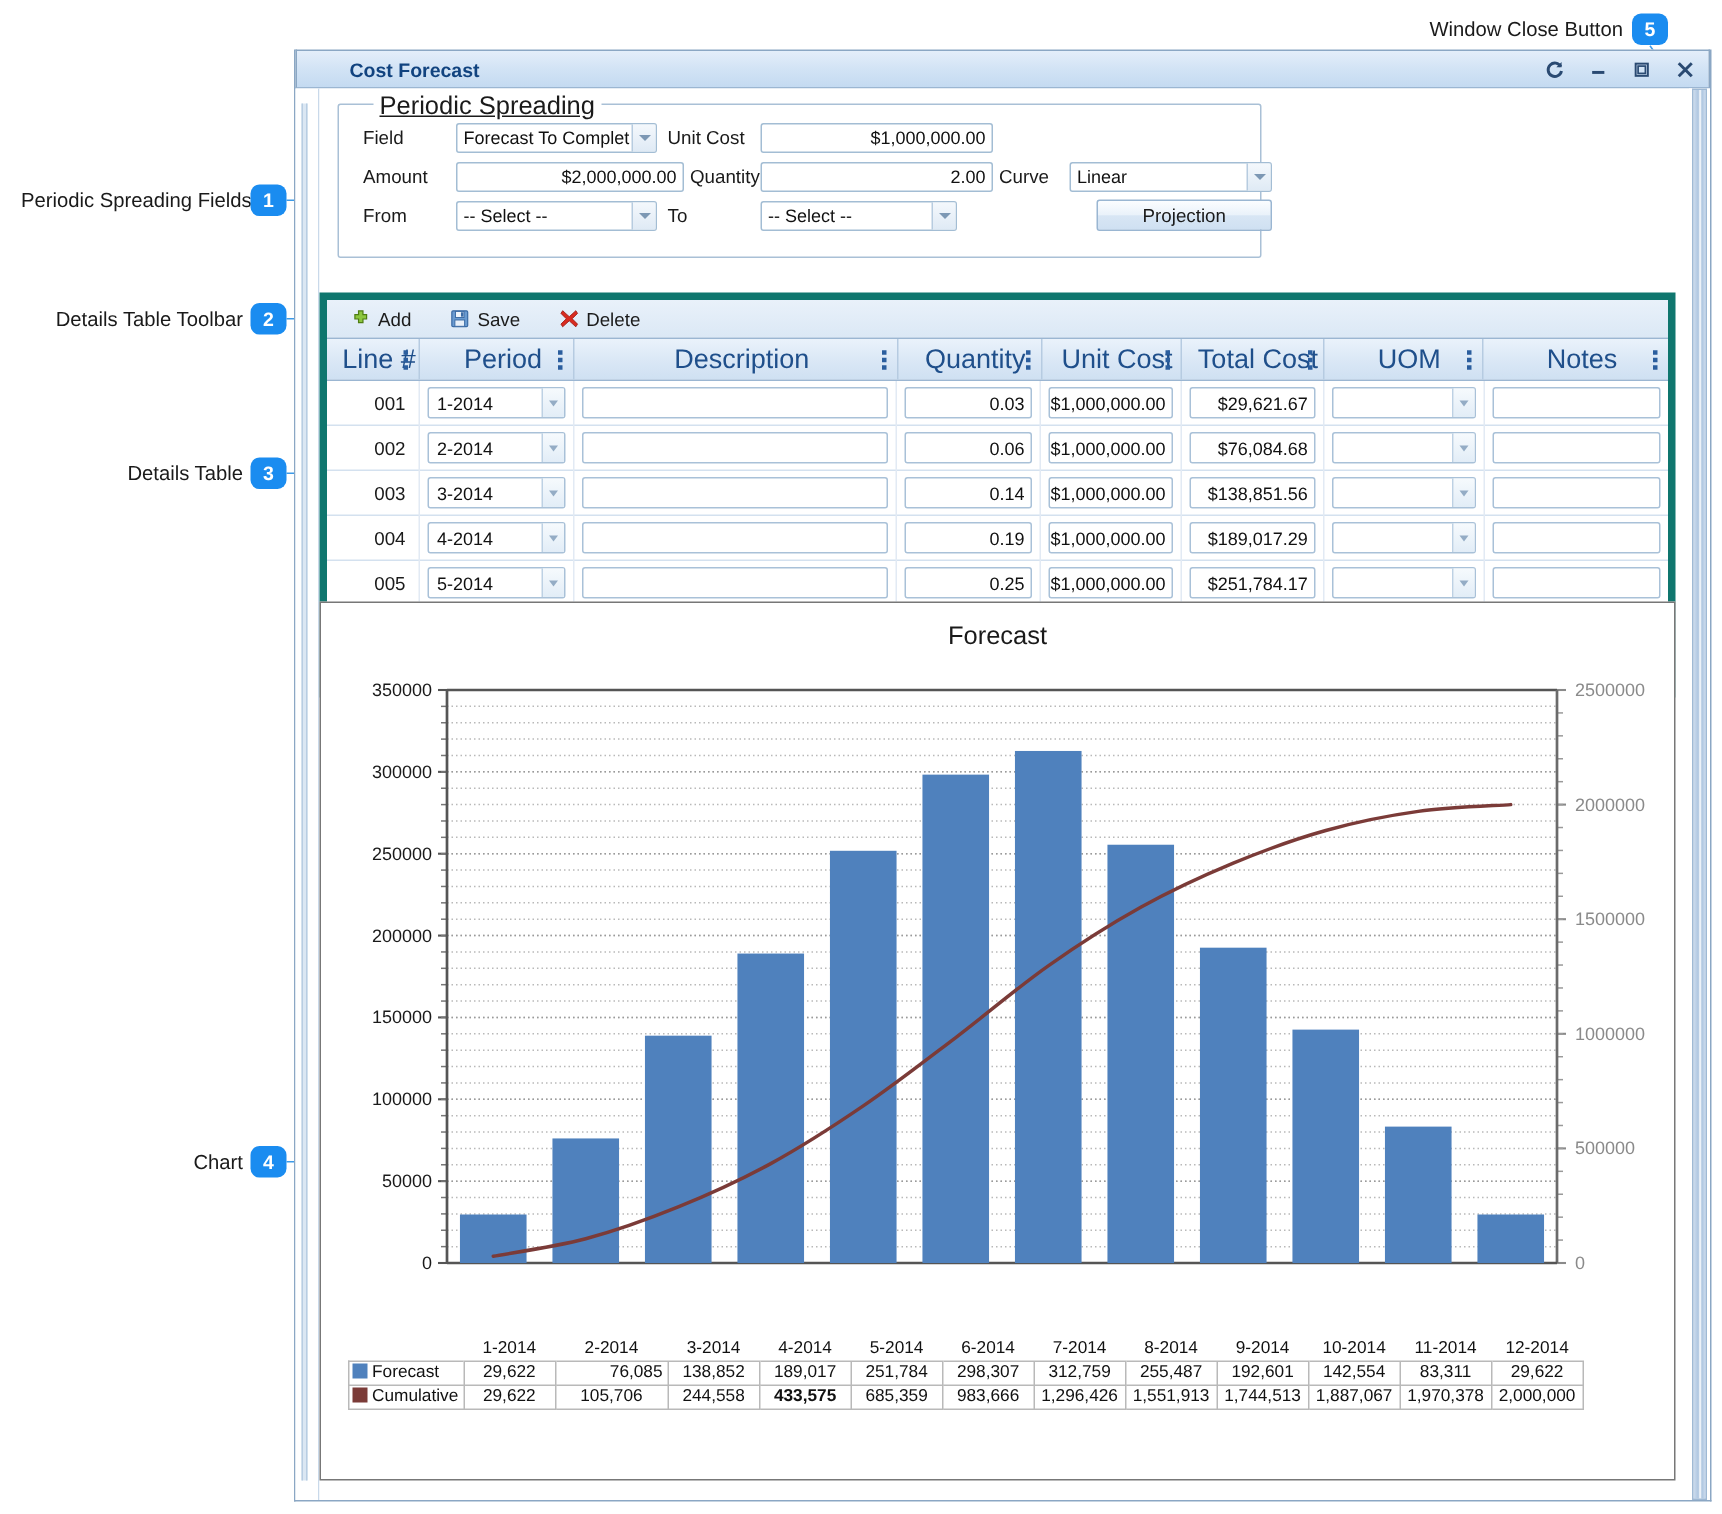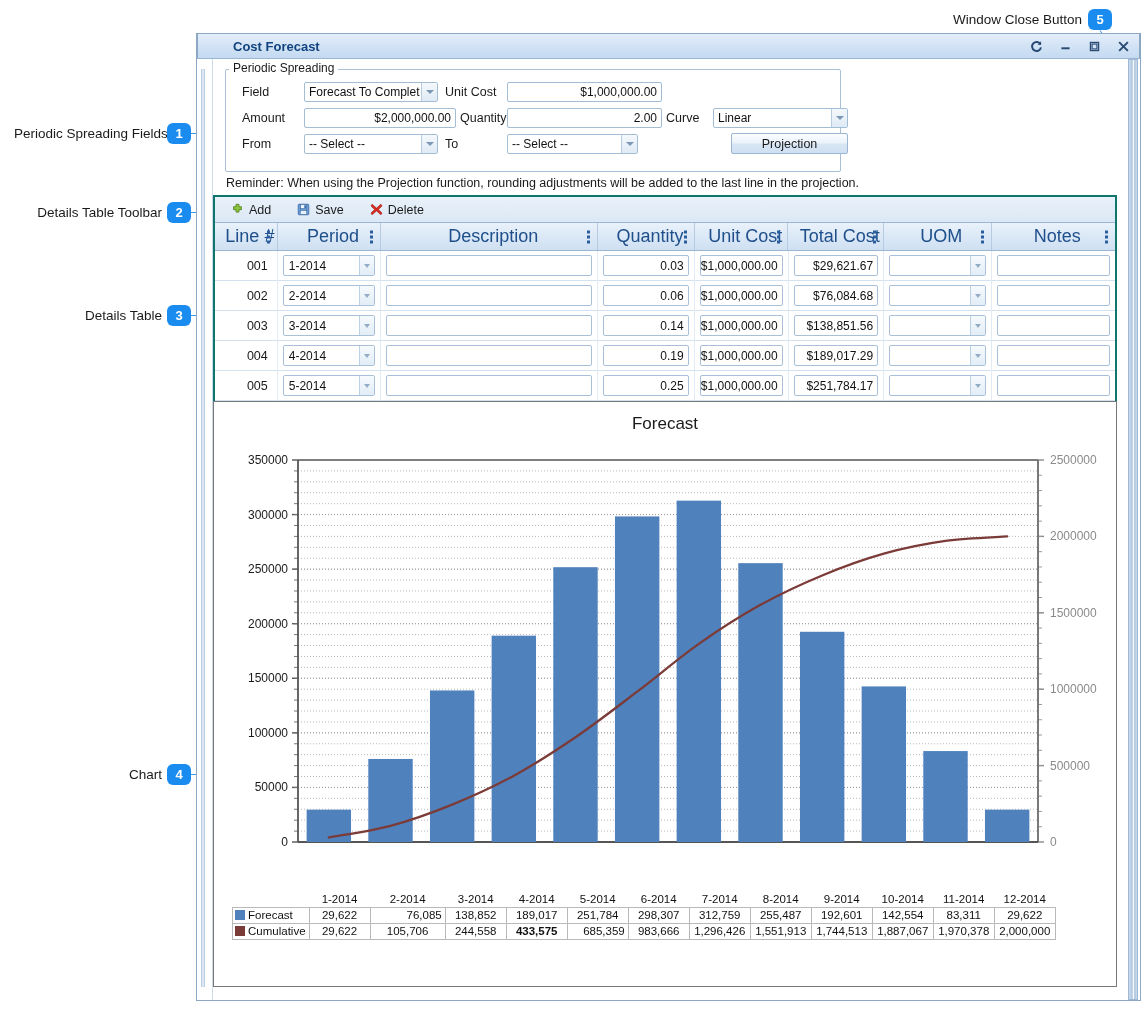--- a/index.html
+++ b/index.html
@@ -117,25 +117,26 @@
   
   .fieldset {
     position: absolute;
     left: 12px; top: 10px;
     width: 616px; height: 103px;
     border: 1px solid #a9c0d6;
     border-radius: 2px;
   }
   .fieldset-legend {
     position: absolute;
-    left: 3px; top: -9px;
+    left: 23px; top: -9px;
     background: #ffffff;
     padding: 0 4px;
-    font-size: 12px;
+    font-size: 17px;
     color: #1a1a1a;
+    text-decoration: underline;
   }
   .fld-label {
     position: absolute;
     font-size: 12.5px;
     color: #1a1a1a;
   }
   .inp {
     position: absolute;
     height: 20px;
     background: #ffffff;
@@ -191,21 +192,21 @@
     left: 13px; top: 117px;
     font-size: 12.5px;
     color: #1a1a1a;
   }
 
   
   #gridwrap {
     position: absolute;
     left: 0px; top: 136px;
     width: 904px;
-    border: 2px solid #0f766e;
+    border: 5px solid #0f766e;
   }
   #toolbar {
     height: 26px;
     background: linear-gradient(to bottom, #e9f1fa 0%, #dbe8f5 100%);
     border-bottom: 1px solid #9bb6d2;
     display: flex; align-items: center;
     padding-left: 16px;
     gap: 26px;
   }
   .tb-item { display: flex; align-items: center; gap: 5px; font-size: 12.5px; color: #1b1b1b; }
@@ -489,21 +490,20 @@
         <div class="fld-label" style="left:219px; top:67px;">To</div>
         <div class="ddl" style="left:281px; top:64px; width:131px;">
           <div class="txt">-- Select --</div>
           <div class="arrow">
               <i></i>
             </div>
         </div>
         <div class="btn-projection" style="left:505px; top:63px; width:117px;">Projection</div>
       </div>
 
-      <div class="reminder">Reminder: When using the Projection function, rounding adjustments will be added to the last line in the projection.</div>
 
       <div id="gridwrap">
 
         <div id="toolbar">
           <div class="tb-item">
             <svg width="13" height="13" viewBox="0 0 16 16">
                 <path d="M6.2 1.6h3.6v3h3v3.6h-3v3H6.2v-3h-3V4.6h3z" fill="#8cc63f" stroke="#4e7d12" stroke-width="1"></path>
               </svg>
             <span>Add</span>
           </div>
@@ -1009,21 +1009,21 @@
                 <td style="width: 61px;">142,554</td>
                 <td style="width: 61px;">83,311</td>
                 <td style="width: 61px;">29,622</td>
               </tr>
               <tr>
                 <td class="series-name"><span class="swatch" style="background: rgb(123, 59, 56);"></span><span>Cumulative</span></td>
                 <td style="width: 61px;">29,622</td>
                 <td style="width: 61px;">105,706</td>
                 <td style="width: 61px;">244,558</td>
                 <td style="width: 61px; font-weight: bold;">433,575</td>
-                <td style="width: 61px; text-align: right;">685,359</td>
+                <td style="width: 61px;">685,359</td>
                 <td style="width: 61px;">983,666</td>
                 <td style="width: 61px;">1,296,426</td>
                 <td style="width: 61px;">1,551,913</td>
                 <td style="width: 61px;">1,744,513</td>
                 <td style="width: 61px;">1,887,067</td>
                 <td style="width: 61px;">1,970,378</td>
                 <td style="width: 61px;">2,000,000</td>
               </tr>
             </tbody>
         </table>

